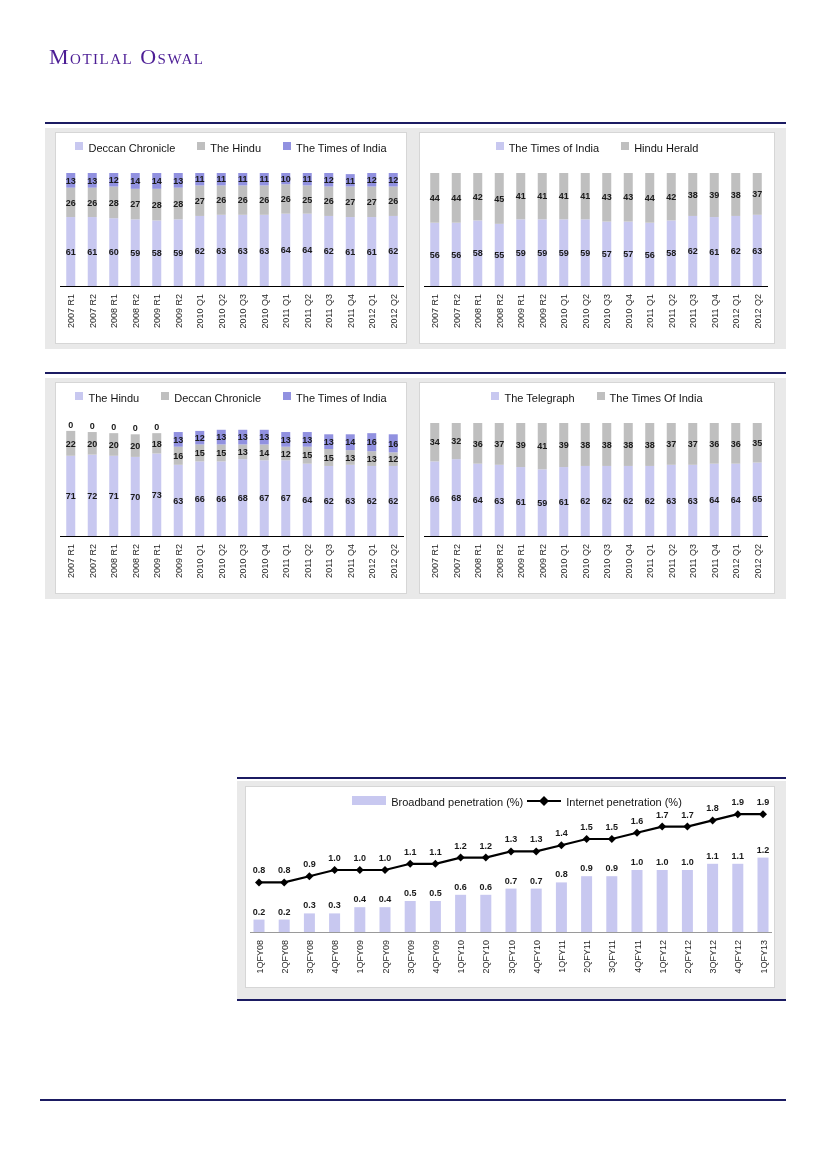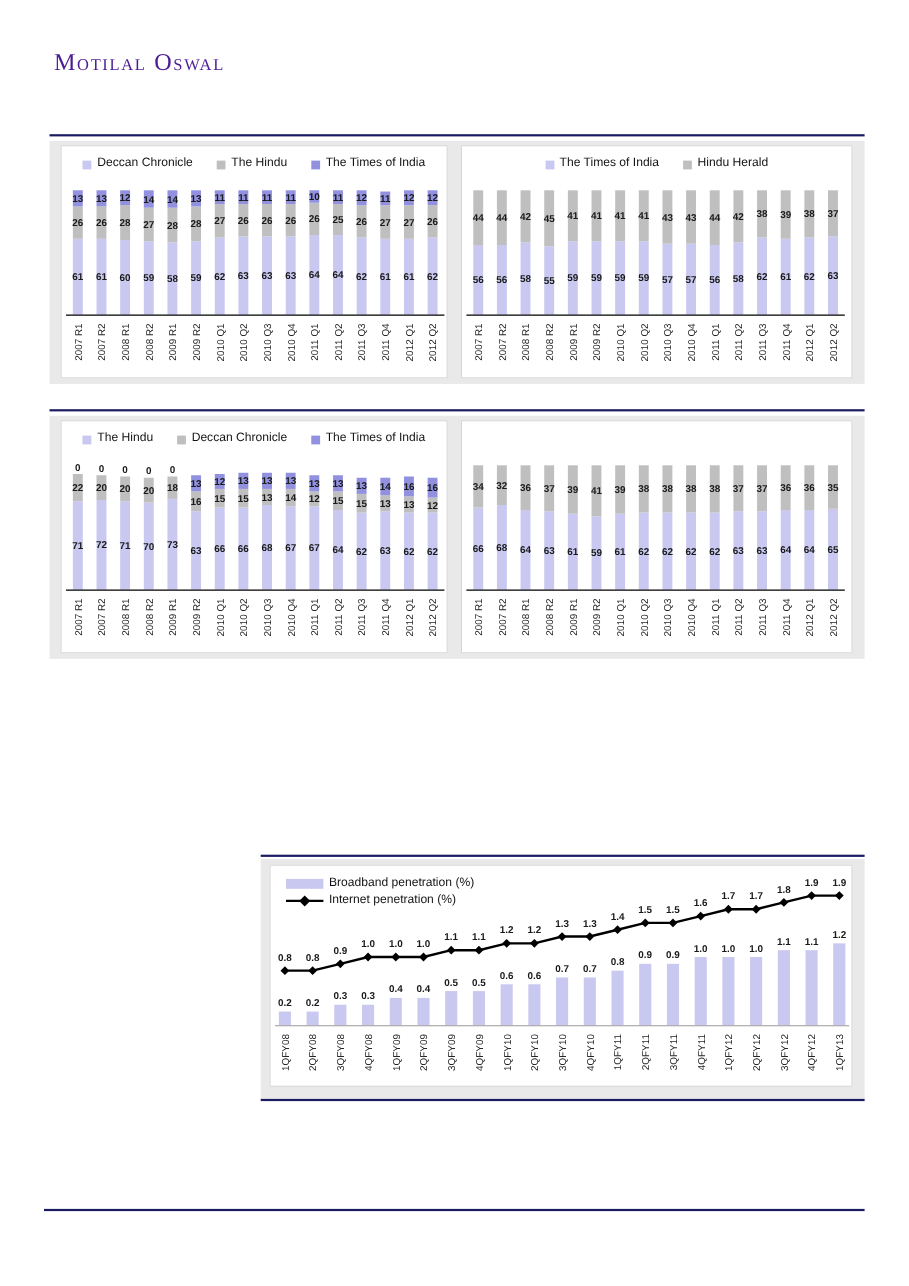--- a/index.html
+++ b/index.html
@@ -4,22 +4,22 @@
 <style>
   *{margin:0;padding:0;box-sizing:border-box}
   html,body{background:#fff}
   body{width:826px;height:1169px;position:relative;font-family:"Liberation Sans",sans-serif;overflow:hidden}
   .abs{position:absolute}
   .logo{left:49px;top:44px;font-family:"Liberation Serif",serif;font-variant:small-caps;font-size:22px;letter-spacing:1.5px;color:#4c1d95}
   .rule{height:2px;background:#1b1b62}
   .panel{background:#e9e9e9}
   .card{background:#fff;border:1px solid #d6d6d6;position:absolute}
   .legend{display:flex;justify-content:center;gap:22px;padding-top:9px;font-size:11px;color:#141414;align-items:center}
-  .legend.left{flex-direction:column;align-items:flex-start;gap:4px;padding:9px 0 0 14px}
-  .legend .it{display:flex;align-items:flex-end;gap:5px;white-space:nowrap}
+  .legend.left{flex-direction:row;align-items:flex-start;gap:4px;padding:9px 0 0 14px}
+  .legend .it{display:flex;align-items:flex-start;gap:5px;white-space:nowrap}
   .sw{width:8px;height:8px;display:inline-block}
   svg{overflow:visible}
   svg text{font-family:"Liberation Sans",sans-serif}
 </style>
 </head>
 <body>
 
 <div class="abs logo">Motilal Oswal</div>
 
 <div class="abs rule" style="left:45px;top:122px;width:741px"></div>
@@ -374,20 +374,30 @@
         <text x="333.25" y="95.17" text-anchor="middle" font-size="9" font-weight="700" fill="#1a1a1a">62</text>
         <rect x="328.75" y="43.38000000000001" width="9" height="13.559999999999999" fill="#bfbfbf"></rect>
         <text x="333.25" y="53.360000000000014" text-anchor="middle" font-size="9" font-weight="700" fill="#1a1a1a">12</text>
         <rect x="328.75" y="25.30000000000001" width="9" height="18.08" fill="#9191e0"></rect>
         <text x="333.25" y="37.54000000000001" text-anchor="middle" font-size="9" font-weight="700" fill="#1a1a1a">16</text>
         <text x="336.75" y="135" text-anchor="end" font-size="9" font-weight="400" fill="#262626" transform="rotate(-90 336.75 135)">2012 Q2</text>
         <line x1="0" y1="127.5" x2="344" y2="127.5" stroke="#000" stroke-width="1"></line>
       </svg>
     </div>
   <div class="card" style="left:374px;top:4px;width:356px;height:212px">
+      <div class="legend">
+        <div class="it">
+          <span class="sw" style="background: rgb(200, 200, 240);"></span>
+          <span>The Telegraph</span>
+        </div>
+        <div class="it">
+          <span class="sw" style="background: rgb(191, 191, 191);"></span>
+          <span>The Times Of India</span>
+        </div>
+      </div>
       <svg width="344" height="186" style="position:absolute;left:4px;top:26px">
         <rect x="6.25" y="52.42" width="9" height="74.58" fill="#c8c8f0"></rect>
         <text x="10.75" y="92.91000000000001" text-anchor="middle" font-size="9" font-weight="700" fill="#1a1a1a">66</text>
         <rect x="6.25" y="14.000000000000007" width="9" height="38.419999999999995" fill="#bfbfbf"></rect>
         <text x="10.75" y="36.41000000000001" text-anchor="middle" font-size="9" font-weight="700" fill="#1a1a1a">34</text>
         <text x="14.25" y="135" text-anchor="end" font-size="9" font-weight="400" fill="#262626" transform="rotate(-90 14.25 135)">2007 R1</text>
         <rect x="27.75" y="50.16000000000001" width="9" height="76.83999999999999" fill="#c8c8f0"></rect>
         <text x="32.25" y="91.78000000000002" text-anchor="middle" font-size="9" font-weight="700" fill="#1a1a1a">68</text>
         <rect x="27.75" y="14.000000000000014" width="9" height="36.16" fill="#bfbfbf"></rect>
         <text x="32.25" y="35.280000000000015" text-anchor="middle" font-size="9" font-weight="700" fill="#1a1a1a">32</text>

